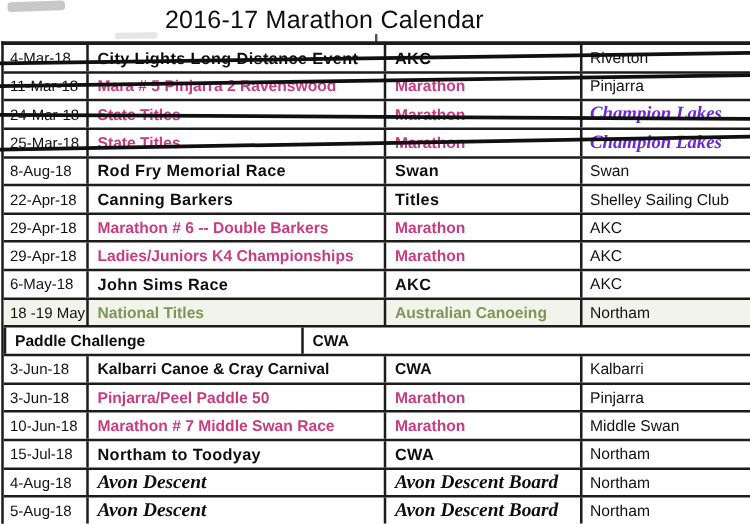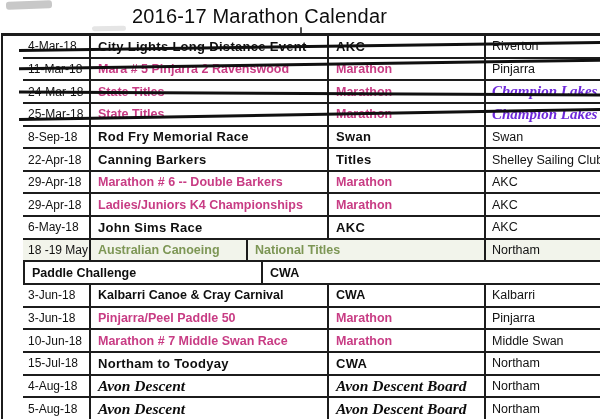--- a/index.html
+++ b/index.html
@@ -17,21 +17,21 @@
   .s2{left:92px;top:26px;width:34px;height:5px;background:rgba(150,150,150,0.25);transform:rotate(-1deg);}
   .s3{left:300px;top:27px;width:2px;height:8px;background:rgba(40,40,40,0.8);}
 
   .cal-table{
     position:absolute;left:1px;top:33px;width:597px;height:385px;
     border-top:3px solid var(--line);border-left:2px solid var(--line);border-right:2px solid var(--line);
     display:flex;flex-direction:column;box-sizing:content-box;
   }
   .row{
     flex:1 1 0;display:flex;position:relative;
-    border-bottom:2px solid var(--line);box-sizing:border-box;min-height:0;margin-left:20px;
+    border-bottom:2px solid var(--line);box-sizing:border-box;min-height:0;
   }
   .row-green{background:#f2f4eb;}
   .cell{
     box-sizing:border-box;overflow:hidden;white-space:nowrap;
     display:flex;align-items:center;min-width:0;
   }
   .date{width:66px;padding-left:5px;font-size:12px;color:#121212;}
   .event{width:238px;border-left:2px solid var(--line);padding-left:7px;}
   .org{width:157px;border-left:2px solid var(--line);padding-left:7px;}
   .loc{flex:1;border-left:2px solid var(--line);padding-left:6px;font-size:12.5px;color:#121212;}
@@ -84,21 +84,21 @@
 
   <div class="row">
     <div class="cell date">25-Mar-18</div>
     <div class="cell event style-pink">State Titles</div>
     <div class="cell org style-pink">Marathon</div>
     <div class="cell loc loc-serif">Champion Lakes</div>
   <div class="strike" style="top: 9px; transform: rotate(-1deg);"></div>
     </div>
 
   <div class="row">
-    <div class="cell date">8-Sep-18</div>
+    <div class="cell date">8-Aug-18</div>
     <div class="cell event style-comic">Rod Fry Memorial Race</div>
     <div class="cell org style-comic">Swan</div>
     <div class="cell loc">Swan</div>
   </div>
 
   <div class="row">
     <div class="cell date">22-Apr-18</div>
     <div class="cell event style-comic">Canning Barkers</div>
     <div class="cell org style-comic">Titles</div>
     <div class="cell loc">Shelley Sailing Club</div>
@@ -120,22 +120,22 @@
 
   <div class="row">
     <div class="cell date">6-May-18</div>
     <div class="cell event style-comic">John Sims Race</div>
     <div class="cell org style-comic">AKC</div>
     <div class="cell loc">AKC</div>
   </div>
 
   <div class="row row-green">
     <div class="cell date">18 -19 May 2018</div>
+    <div class="cell event style-green">National Titles</div>
     <div class="cell org style-green">Australian Canoeing</div>
-    <div class="cell event style-green">National Titles</div>
     <div class="cell loc">Northam</div>
   </div>
 
   <div class="row">
     <div class="cell event style-bold">Paddle Challenge</div>
     <div class="cell org style-bold">CWA</div>
   </div>
 
   <div class="row">
     <div class="cell date">3-Jun-18</div>

